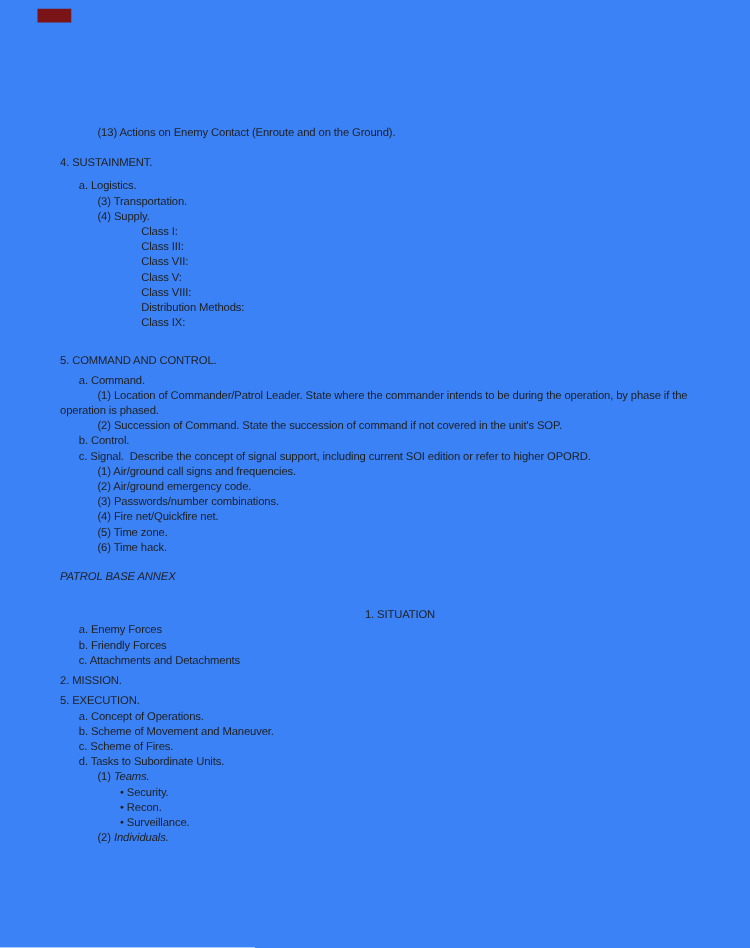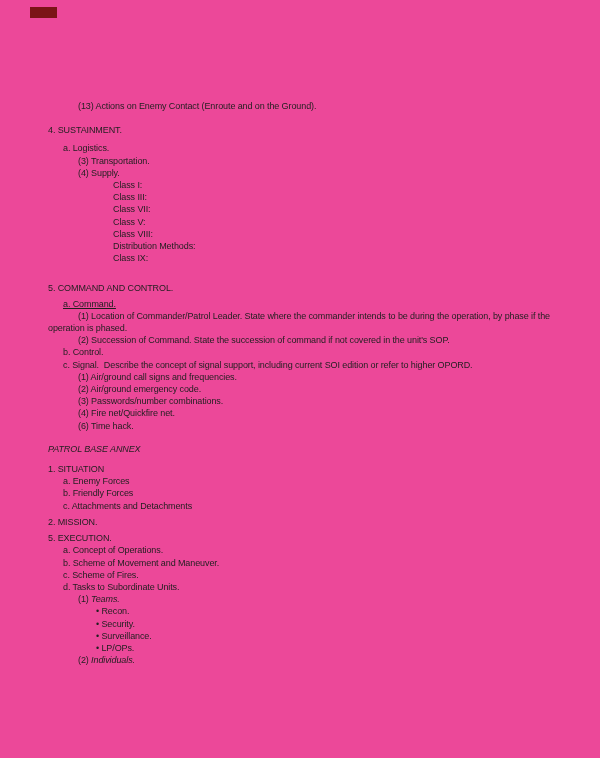--- a/index.html
+++ b/index.html
@@ -42,58 +42,58 @@
   .ind-0 { padding-left: 0; }
   .ind-1 { padding-left: 15px; }
   .ind-2 { padding-left: 30px; }
   .ind-3 { padding-left: 48px; }
   .ind-4 { padding-left: 65px; }
   .italic { font-style: italic; }
 </style>
 </head>
 <body>
 
-<div class="page" style="background: #ec4899;">
+<div class="page" style="background: #3b82f6;">
   <div class="red-marker" style="background: rgb(123, 20, 23);"></div>
   <div class="content" id="doc-content" style="color: rgb(31, 31, 31);">
       <div class="line ind-2"><span>(13) Actions on Enemy Contact (Enroute and on the Ground).</span></div>
       <div class="line ind-0" style="margin-top: 12px;"><span>4. SUSTAINMENT.</span></div>
       <div class="line ind-1" style="margin-top: 6px;"><span>a. Logistics.</span></div>
       <div class="line ind-2"><span>(3) Transportation.</span></div>
       <div class="line ind-2"><span>(4) Supply.</span></div>
       <div class="line ind-4"><span>Class I:</span></div>
       <div class="line ind-4"><span>Class III:</span></div>
       <div class="line ind-4"><span>Class VII:</span></div>
       <div class="line ind-4"><span>Class V:</span></div>
       <div class="line ind-4"><span>Class VIII:</span></div>
       <div class="line ind-4"><span>Distribution Methods:</span></div>
       <div class="line ind-4"><span>Class IX:</span></div>
       <div class="line ind-0" style="margin-top: 18px;"><span>5. COMMAND AND CONTROL.</span></div>
-      <div class="line ind-1" style="margin-top: 3px; text-decoration: underline;"><span>a. Command.</span></div>
+      <div class="line ind-1" style="margin-top: 3px;"><span>a. Command.</span></div>
       <div class="line ind-2"><span>(1) Location of Commander/Patrol Leader. State where the commander intends to be during the operation, by phase if the</span></div>
       <div class="line ind-0"><span>operation is phased.</span></div>
       <div class="line ind-2"><span>(2) Succession of Command. State the succession of command if not covered in the unit's SOP.</span></div>
       <div class="line ind-1"><span>b. Control.</span></div>
       <div class="line ind-1"><span>c. Signal.  Describe the concept of signal support, including current SOI edition or refer to higher OPORD.</span></div>
       <div class="line ind-2"><span>(1) Air/ground call signs and frequencies.</span></div>
       <div class="line ind-2"><span>(2) Air/ground emergency code.</span></div>
       <div class="line ind-2"><span>(3) Passwords/number combinations.</span></div>
       <div class="line ind-2"><span>(4) Fire net/Quickfire net.</span></div>
+      <div class="line ind-2"><span>(5) Time zone.</span></div>
       <div class="line ind-2"><span>(6) Time hack.</span></div>
       <div class="line ind-0" style="margin-top: 11px; font-style: italic;"><span>PATROL BASE ANNEX</span></div>
-      <div class="line ind-0" style="margin-top: 8px;"><span>1. SITUATION</span></div>
+      <div class="line ind-0" style="margin-top: 18px; text-align: center;"><span>1. SITUATION</span></div>
       <div class="line ind-1"><span>a. Enemy Forces</span></div>
       <div class="line ind-1"><span>b. Friendly Forces</span></div>
       <div class="line ind-1"><span>c. Attachments and Detachments</span></div>
       <div class="line ind-0" style="margin-top: 4px;"><span>2. MISSION.</span></div>
       <div class="line ind-0" style="margin-top: 4px;"><span>5. EXECUTION.</span></div>
       <div class="line ind-1"><span>a. Concept of Operations.</span></div>
       <div class="line ind-1"><span>b. Scheme of Movement and Maneuver.</span></div>
       <div class="line ind-1"><span>c. Scheme of Fires.</span></div>
       <div class="line ind-1"><span>d. Tasks to Subordinate Units.</span></div>
       <div class="line ind-2"><span>(1) </span><span class="italic">Teams.</span></div>
+      <div class="line ind-3"><span>• Security.</span></div>
       <div class="line ind-3"><span>• Recon.</span></div>
-      <div class="line ind-3"><span>• Security.</span></div>
       <div class="line ind-3"><span>• Surveillance.</span></div>
-      <div class="line ind-3"><span>• LP/OPs.</span></div>
       <div class="line ind-2"><span>(2) </span><span class="italic">Individuals.</span></div>
     </div>
 </div>
 
 </body></html>

